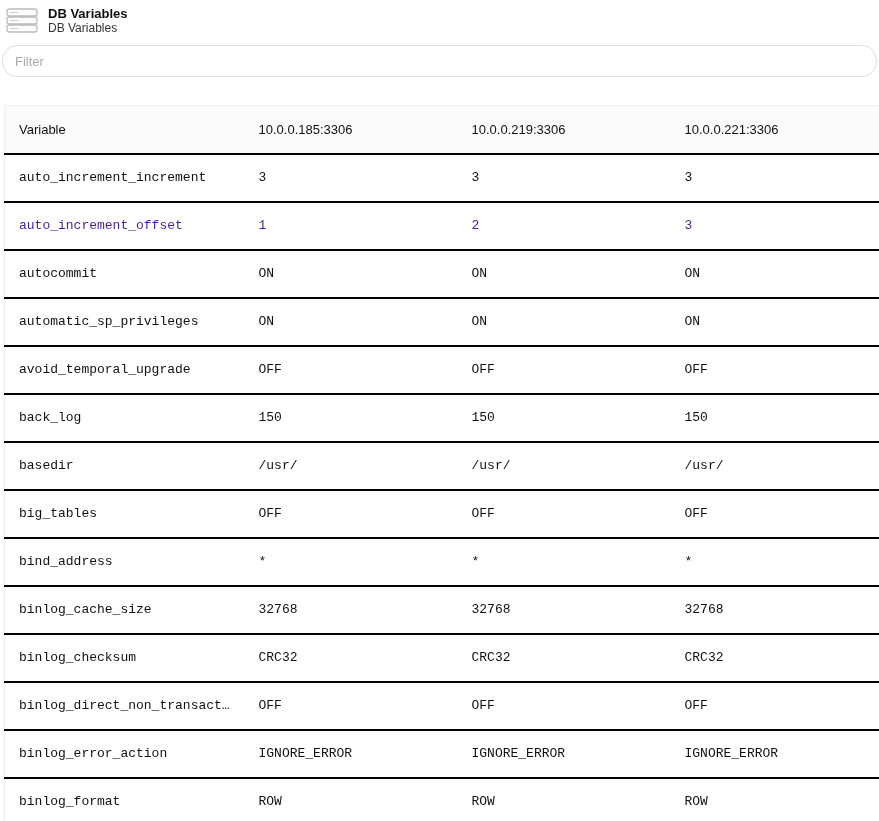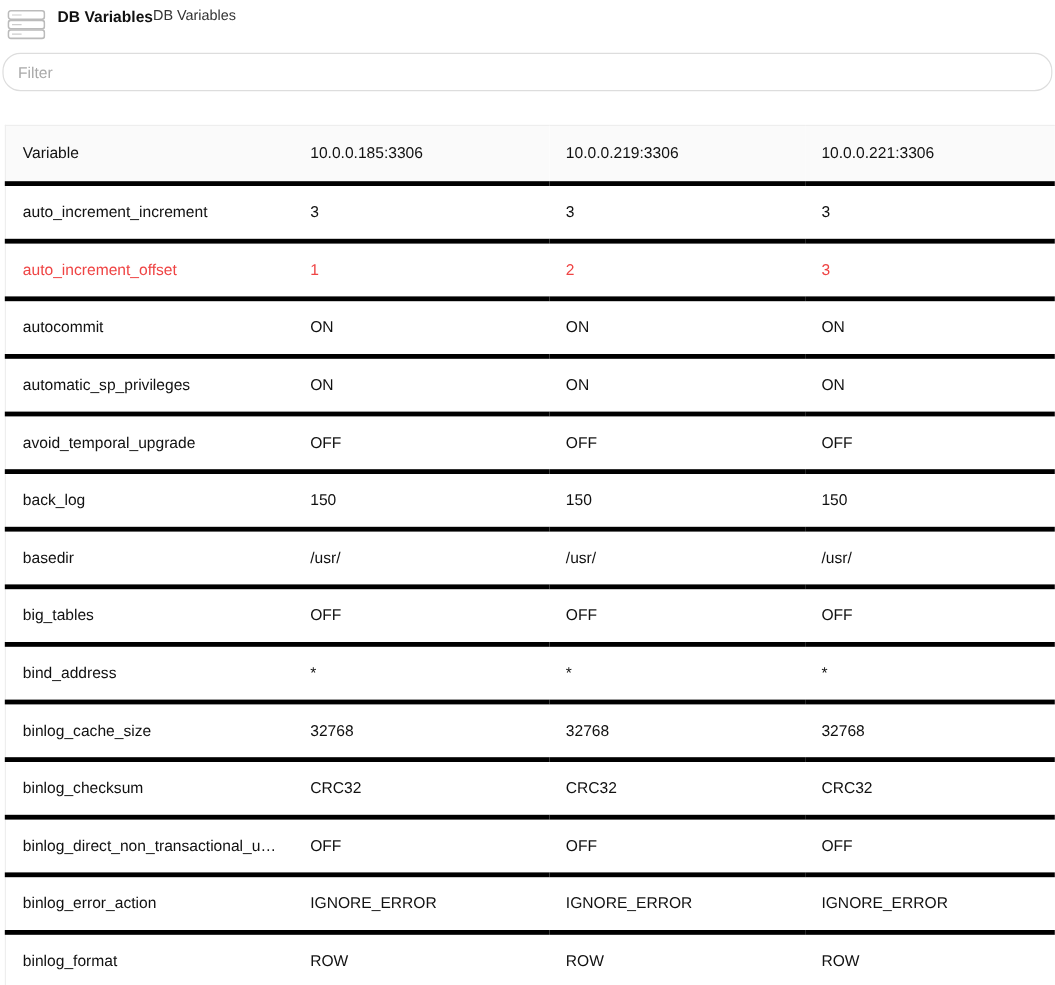--- a/index.html
+++ b/index.html
@@ -15,21 +15,21 @@
       align-items: flex-start;
       padding: 6px 6px 6px 6px;
       gap: 10px;
     }
     .header-icon {
       width: 32px;
       height: 26px;
       margin-top: 2px;
       flex-shrink: 0;
     }
-    .header-text { display: flex; }
+    .header-text { display: flex; flex-direction: column; }
     .header-title { font-weight: 700; font-size: 13px; }
     .header-subtitle { font-size: 12px; color: #333; }
     .filter-wrap { padding: 4px 2px 8px 2px; }
     .filter-input {
       width: 100%;
       height: 32px;
       border: 1px solid #ddd;
       border-radius: 15px;
       padding: 0 12px;
       font-size: 13px;
@@ -41,36 +41,36 @@
       width: 100%;
       border-collapse: collapse;
       table-layout: fixed;
       border: 1px solid #eee;
       border-right: none;
     }
     thead tr { background: #fafafa; }
     th, td {
       text-align: left;
       padding: 0 14px;
-      border-bottom: 4px solid #000000;
+      border-bottom: 2px solid #000000;
       font-size: 13px;
       white-space: nowrap;
       overflow: hidden;
       text-overflow: ellipsis;
       vertical-align: middle;
     }
     th {
       font-weight: 400;
       height: 48px;
       color: #111;
     }
-    td { height: 48px; }
+    td { height: 48px; font-family: Liberation Mono, monospace; }
     th.col-var, td.col-var { width: 240px; }
     th.col-host, td.col-host { width: 213px; }
-    tr.diff td { color: #ef4444; }
+    tr.diff td { color: #4c1d95; }
   </style>
 </head>
 <body>
 
 <div class="header">
   <span class="header-icon">
     <svg viewBox="0 0 32 26" width="32" height="26">
       <rect x="1" y="1" width="30" height="7" rx="2" fill="#fff" stroke="#bbb" stroke-width="1.3"></rect>
       <rect x="1" y="9" width="30" height="7" rx="2" fill="#fff" stroke="#bbb" stroke-width="1.3"></rect>
       <rect x="1" y="17" width="30" height="7" rx="2" fill="#fff" stroke="#bbb" stroke-width="1.3"></rect>

